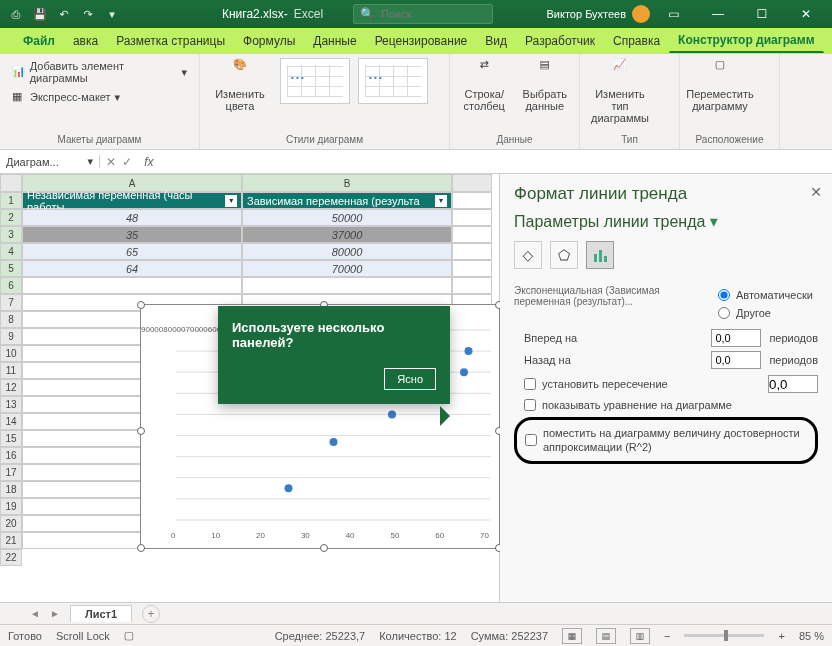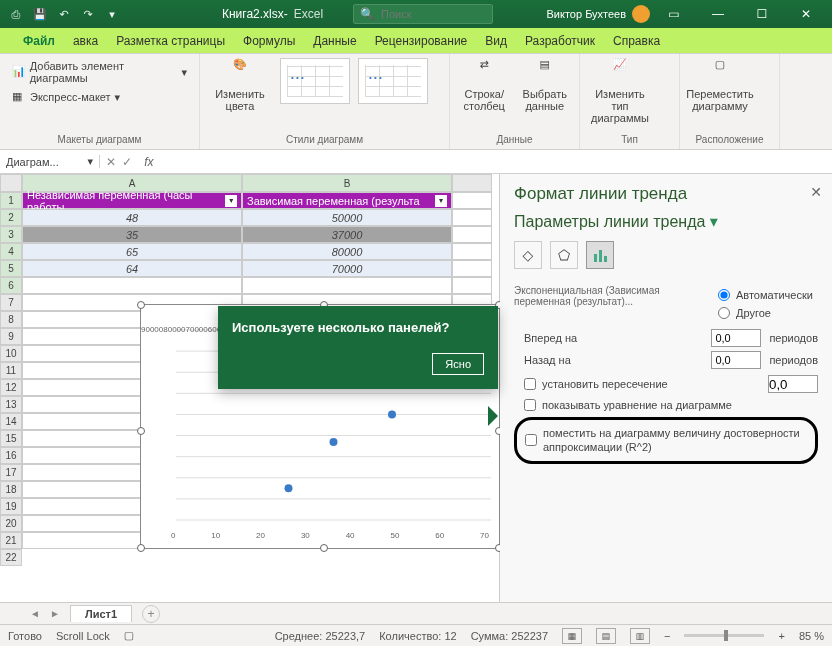--- a/index.html
+++ b/index.html
@@ -39,30 +39,30 @@
 .sheet-area{width:500px;display:flex;flex-direction:column;border-right:1px solid #ccc;position:relative}
 .grid{display:flex}
 .colarea{flex:1}
 .colhdrs{display:flex;height:18px}
 .ch{border:1px solid #ccc;background:#e8e8e8;font-size:10px;display:flex;align-items:center;justify-content:center}
 .ch.sel{background:#d4e8d4}
 .rowhdr{height:17px;border:1px solid #ccc;background:#e8e8e8;font-size:10px;display:flex;align-items:center;justify-content:center;width:22px}
 .rowhdr.sel{background:#d4e8d4}
 .corner{width:22px;height:18px;border:1px solid #ccc;background:#e8e8e8}
 .cell{height:17px;border:1px solid #ccc;font-size:11px;display:flex;align-items:center;justify-content:center;font-style:italic}
-.hdrcell{background:#a21caf;color:#fff;font-style:normal;justify-content:space-between;padding:0 4px}
+.hdrcell{background:#0f766e;color:#fff;font-style:normal;justify-content:space-between;padding:0 4px}
 .hdrcell .drop{width:12px;height:12px;background:#fff;color:#333;font-size:8px;display:flex;align-items:center;justify-content:center}
 .datacell{background:#e8eef7}
 .datacell.r2{background:#a3a3a3}
 .row{display:flex}
 .chart-embed{position:absolute;top:130px;left:140px;width:360px;height:245px;border:1px solid #888;background:#fff}
 .handle{position:absolute;width:8px;height:8px;background:#fff;border:1px solid #666;border-radius:50%}
 .ticks{position:absolute;left:0;top:20px;bottom:25px;width:28px;display:flex;flex-direction:row;justify-content:space-between;font-size:8px;color:#666;text-align:right}
 .xticks{position:absolute;left:30px;right:10px;bottom:8px;display:flex;justify-content:space-between;font-size:8px;color:#666}
-.tip{position:absolute;top:132px;left:218px;width:280px;background:#1a6b3b;color:#fff;padding:14px;font-size:11px;z-index:10;box-shadow:0 4px 12px rgba(0,0,0,.3)}
+.tip{position:absolute;top:132px;left:218px;width:232px;background:#1a6b3b;color:#fff;padding:14px;font-size:11px;z-index:10;box-shadow:0 4px 12px rgba(0,0,0,.3)}
 .tip h3{font-size:13px;margin-bottom:8px;font-weight:600}
 .tip p{font-size:11px;line-height:1.4;opacity:.95}
 .tip .btn{border:1px solid #fff;padding:4px 12px;margin-top:10px;float:right;font-size:11px}
 .tip::after{content:"";position:absolute;right:-10px;top:100px;border:10px solid transparent;border-left-color:#1a6b3b}
 .pane{flex:1;background:#f8f8f8;padding:10px 14px;overflow:hidden;position:relative}
 .pane h2{font-size:17px;color:#2e5c2e;font-weight:400;margin-bottom:8px}
 .pane .close{position:absolute;top:10px;right:10px;font-size:14px;color:#666}
 .pane .sub{font-size:16px;color:#2e5c2e;margin-bottom:10px}
 .pane .iconrow{display:flex;gap:8px;margin-bottom:14px}
 .pane .iconrow span{width:28px;height:28px;border:1px solid #ccc;display:flex;align-items:center;justify-content:center;font-size:14px}
@@ -116,20 +116,21 @@
 <div class="tabs">
   <div class="tab file">Файл</div>
   <div class="tab">авка</div>
   <div class="tab">Разметка страницы</div>
   <div class="tab">Формулы</div>
   <div class="tab">Данные</div>
   <div class="tab">Рецензирование</div>
   <div class="tab">Вид</div>
   <div class="tab">Разработчик</div>
   <div class="tab">Справка</div>
+  <div class="tab active">Конструктор диаграмм</div>
 </div>
 
 <div class="ribbon">
   <div class="rgroup" style="width:200px">
     <div class="body" style="flex-direction:column;gap:2px">
       <div class="btn-sm">
         <span class="ico">📊</span>
         <span>Добавить элемент диаграммы</span>
           <span> ▾</span>
       </div>

